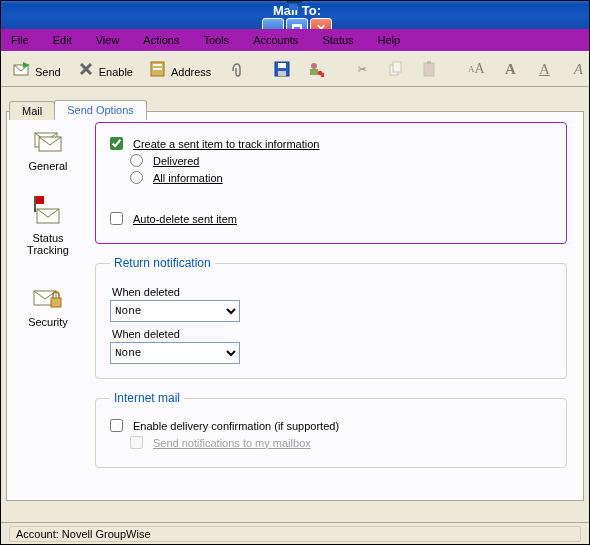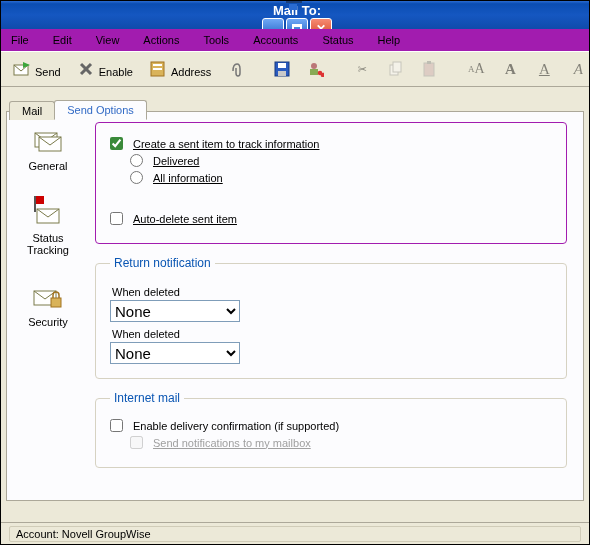--- a/index.html
+++ b/index.html
@@ -40,21 +40,21 @@
   .with-flag .flag { position: absolute; left: 5px; top: -4px; width: 8px; height: 8px; background: #c00; }
   .with-flag .flag::after { content: ""; position: absolute; left: -2px; top: 0; width: 2px; height: 16px; background: #555; }
   
   .content { flex: 1; padding: 10px 16px 10px 6px; overflow: auto; }
   fieldset.group { border: 1px solid #d6d2c2; border-radius: 4px; padding: 10px 14px 14px; margin: 0 0 12px 0; }
   fieldset.flat { border: 1px solid #d6d2c2; border-radius: 4px; padding: 10px 14px 14px; margin: 0 0 12px 0; }
   legend { color: #0a56b3; padding: 0 4px; font-size: 12px; }
   .row { display: flex; align-items: center; gap: 6px; margin: 4px 0; }
   .indent { margin-left: 20px; }
   input[type=checkbox], input[type=radio] { margin: 0 4px 0 0; accent-color: #3a8a3a; }
-  select.combo { width: 130px; height: 22px; border: 1px solid #7f9db9; background: #fff; font-family: Liberation Sans, sans-serif; font-size: 15px; }
+  select.combo { width: 130px; height: 22px; border: 1px solid #7f9db9; background: #fff; font-family: Liberation Mono, monospace; font-size: 11px; }
   .sublabel { margin: 6px 0 2px 2px; }
   .disabled-text { color: #a0a0a0; text-decoration: underline; }
   
   .statusbar { height: 22px; border-top: 1px solid #fff; background: #ece9d8; border-top: 1px solid #aca899; padding: 3px 8px; display: flex; align-items: center; margin-top: 16px; }
   .status-inner { border: 1px solid #d0ccb8; background: #ece9d8; padding: 1px 6px; border-radius: 2px; flex: 1; }
 </style>
 </head>
 <body>
 
 <div class="window">

